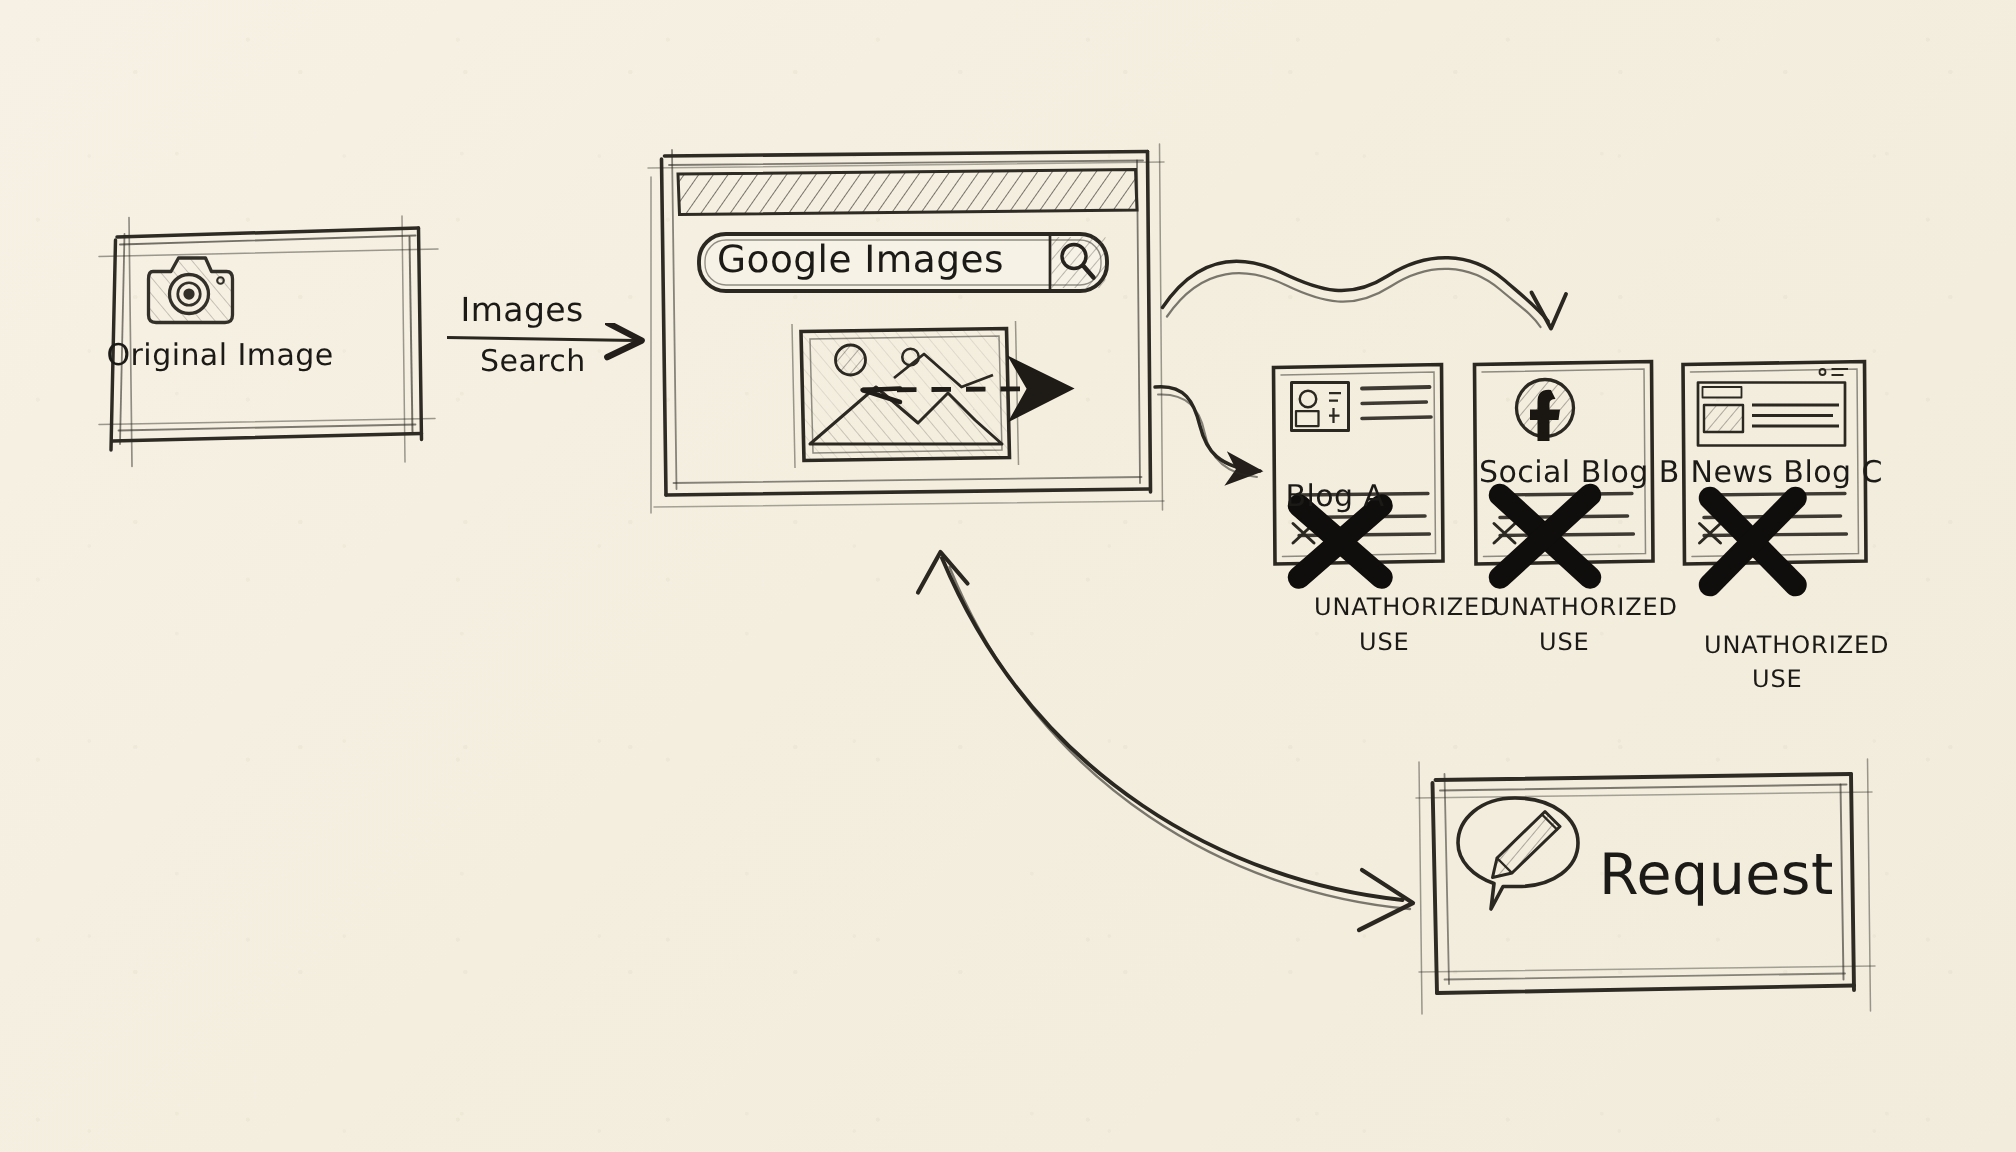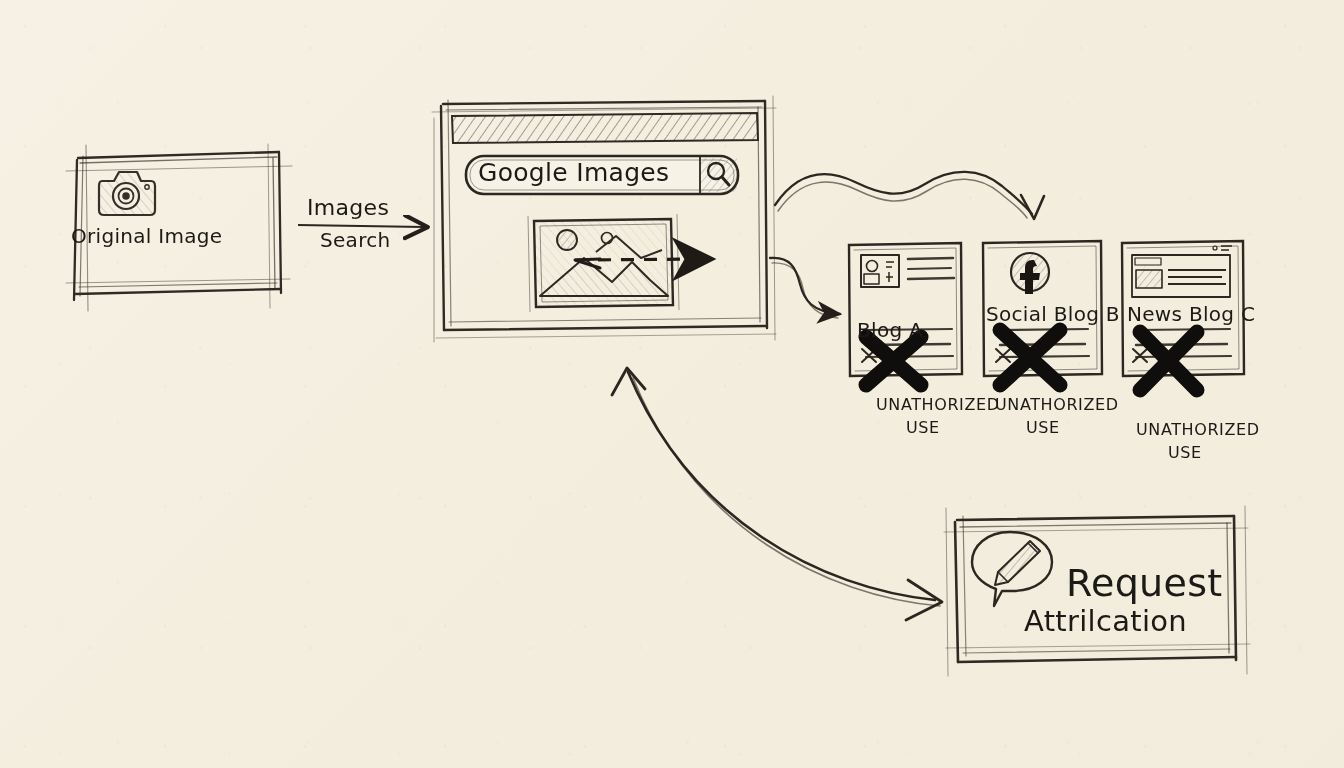--- a/index.html
+++ b/index.html
@@ -282,14 +282,13 @@
   <div class="lbl hand" id="c2-title">News Blog C</div>
 
   <div class="lbl hand" id="c0-l1">UNATHORIZED</div>
   <div class="lbl hand" id="c0-l2">USE</div>
   <div class="lbl hand" id="c1-l1">UNATHORIZED</div>
   <div class="lbl hand" id="c1-l2">USE</div>
   <div class="lbl hand" id="c2-l1">UNATHORIZED</div>
   <div class="lbl hand" id="c2-l2">USE</div>
 
   <div class="lbl hand" id="req1">Request</div>
-  <div class="lbl hand" id="req2">Attrilcation</div>
 </div>
 
 </body></html>

